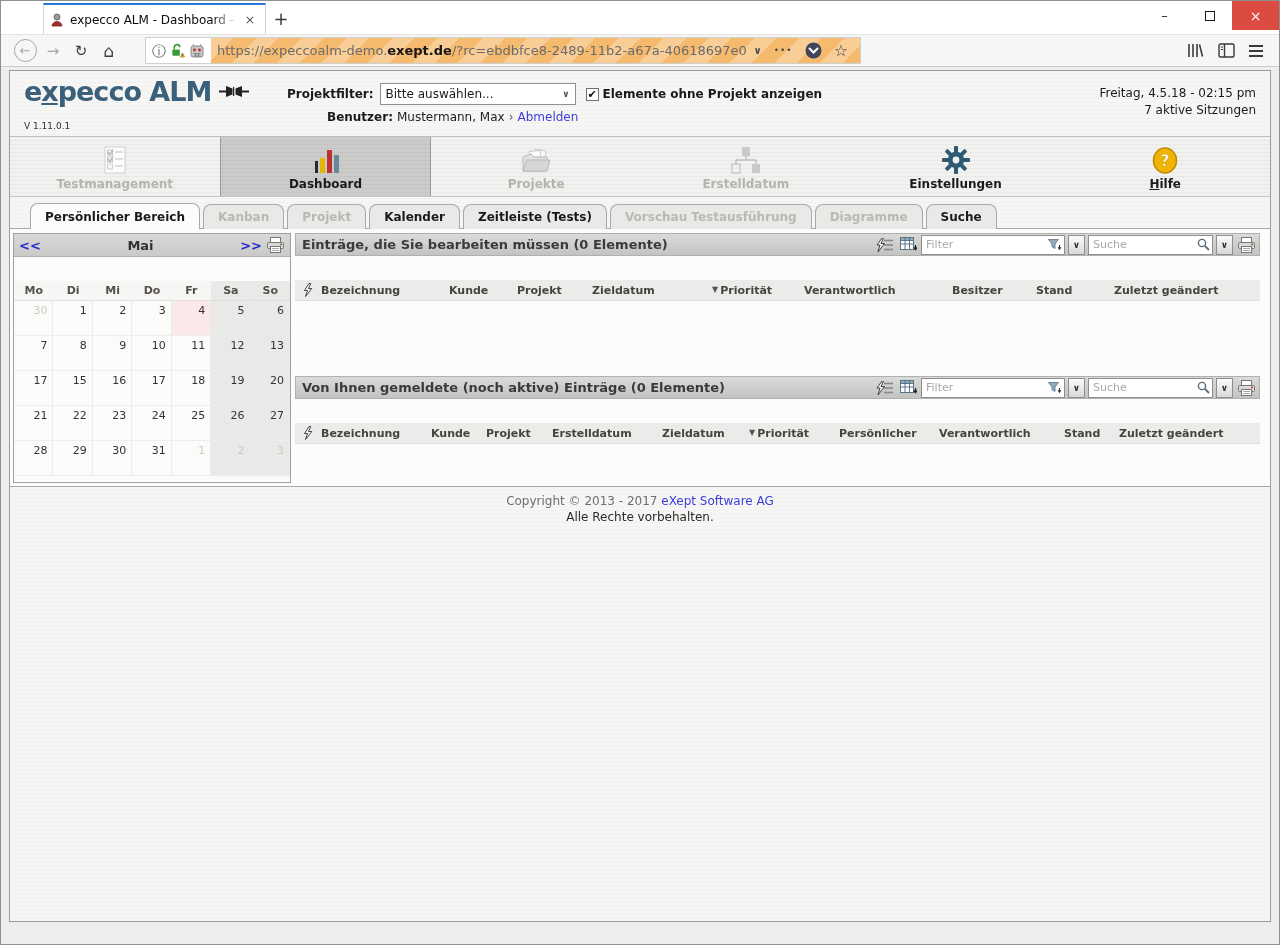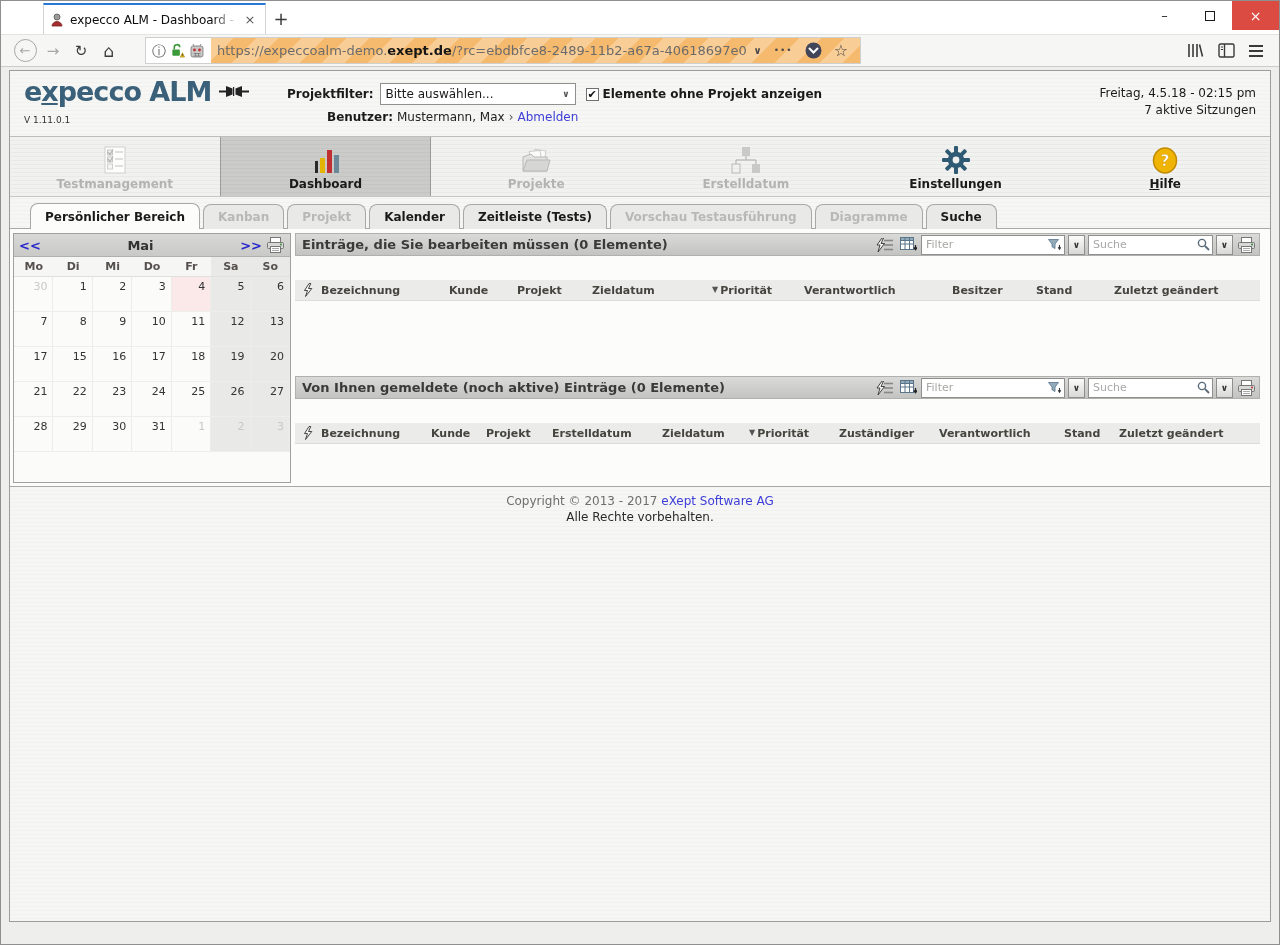--- a/index.html
+++ b/index.html
@@ -37,21 +37,21 @@
 
   
   .page { flex:1; background:#eeeeec; padding:3px 8px 22px 8px; overflow:hidden; }
   .pagebox { height:100%; border:1px solid #9c9c9a; display:flex; flex-direction:column; background:repeating-linear-gradient(180deg,#f6f6f5 0 3px,#f1f1ef 3px 4px); }
 
   
   .appheader { height:66px; display:flex; padding:6px 10px 0 14px; border-bottom:1px solid #bdbdbb; flex:none; }
   .logoblock { width:263px; }
   .logo { font-size:27px; font-weight:700; color:#3a607a; letter-spacing:-1px; display:flex; align-items:center; gap:8px; line-height:1.1; }
   .logo .lx { text-decoration:underline; }
-  .version { font-size:9px; color:#333; margin-top:8px; }
+  .version { font-size:9px; color:#333; margin-top:14px; }
   .hdr-center { flex:1; padding-top:6px; }
   .hc-row1 { display:flex; align-items:center; }
   .lab-b { font-weight:700; color:#1a1a1a; }
   .projsel { margin-left:6px; width:196px; height:22px; border:1px solid #8f8f8d; background:#fff; display:flex; align-items:center; padding:0 5px; color:#1a1a1a; }
   .projsel .sv { flex:1; font-size:12px; }
   .projsel .chv { color:#555; font-size:9px; font-weight:700; }
   .chkwrap { display:flex; align-items:center; margin-left:10px; gap:4px; }
   .chkbox { width:13px; height:13px; border:1px solid #707070; background:#fff; display:flex; align-items:center; justify-content:center; font-size:11px; color:#111; line-height:1; }
   .chklabel { font-weight:700; color:#1a1a1a; }
   .hc-row2 { margin-top:5px; margin-left:40px; display:flex; align-items:center; gap:4px; }
@@ -73,21 +73,21 @@
 
   
   .contentzone { height:258px; background:#fcfcfb; border-top:1px solid #a8a8a6; display:flex; padding:4px 10px 0 3px; flex:none; }
 
   
   .calendar { width:278px; border:1px solid #a0a09e; background:#fbfbfa; height:250px; flex:none; }
   .calhead { height:23px; background:linear-gradient(180deg,#d8d8d6,#c9c9c7); border-bottom:1px solid #b0b0ae; display:flex; align-items:center; padding:0 5px; gap:4px; }
   .calnav { color:#2525cc; font-weight:700; font-size:13px; cursor:pointer; }
   .calmonth { flex:1; text-align:center; font-weight:700; font-size:13px; color:#333; }
   .calgrid { display:grid; grid-template-columns:repeat(7,1fr); }
-  .wd { height:20px; display:flex; align-items:center; justify-content:center; font-weight:700; font-size:11px; color:#55504c; background:#f6f6f5; border-bottom:1px solid #e0e0de; }
+  .wd { height:20px; display:flex; align-items:center; justify-content:center; font-weight:700; font-size:11px; color:#55504c; background:#f6f6f5; border-bottom:1px solid #e0e0de;margin-top:24px; }
   .wd.we { background:#e9e9e7; }
   .dcell { height:35px; display:flex; justify-content:flex-end; padding:3px 5px 0 0; font-size:11px; color:#333; background:#fbfbfa; border-bottom:1px solid #ededeb; border-right:1px solid #ededeb; }
   .dcell.we { background:#e9e9e8; }
   .dcell.out { color:#c9c9c6; }
   .dcell.today { background:#fbe8e8; }
 
   
   .tablespanel { flex:1; margin-left:4px; display:flex; flex-direction:column;gap:24px; }
   .tbar { height:23px; background:linear-gradient(180deg,#dadad8,#c3c3c1); border:1px solid #b0b0ae; display:flex; align-items:center; padding:0 3px 0 6px; flex:none; }
   .tbar-title { font-weight:700; font-size:13px; color:#3a3a3a; flex:1; white-space:nowrap; overflow:hidden; }
@@ -521,21 +521,21 @@
                 <svg width="10" height="14" viewBox="0 0 10 14">
                   <path d="M6 0.5 L1.5 7.5 h3 L2.5 13.5 L8.8 5.5 h-3.3 L7.8 0.5 Z" fill="#f7f7f5" stroke="#333" stroke-width="0.9"></path>
                 </svg>
               </span>
           <span class="colcell" style="width: 110px;">Bezeichnung</span>
               <span class="colcell" style="width: 55px;">Kunde</span>
               <span class="colcell" style="width: 66px;">Projekt</span>
               <span class="colcell" style="width: 110px;">Erstelldatum</span>
               <span class="colcell" style="width: 87px;">Zieldatum</span>
               <span class="colcell" style="width: 90px;"><i class="sorttri">▼</i>Priorität</span>
-              <span class="colcell" style="width: 100px;">Zuständiger</span>
+              <span class="colcell" style="width: 100px;">Persönlicher</span>
               <span class="colcell" style="width: 125px;">Verantwortlich</span>
               <span class="colcell" style="width: 55px;">Stand</span>
               <span class="colcell" style="flex: 1 1 0%;">Zuletzt geändert</span>
             </div>
 
         </div>
       </div>
 
       <div class="footrule"></div>
       <div class="pfooter">

